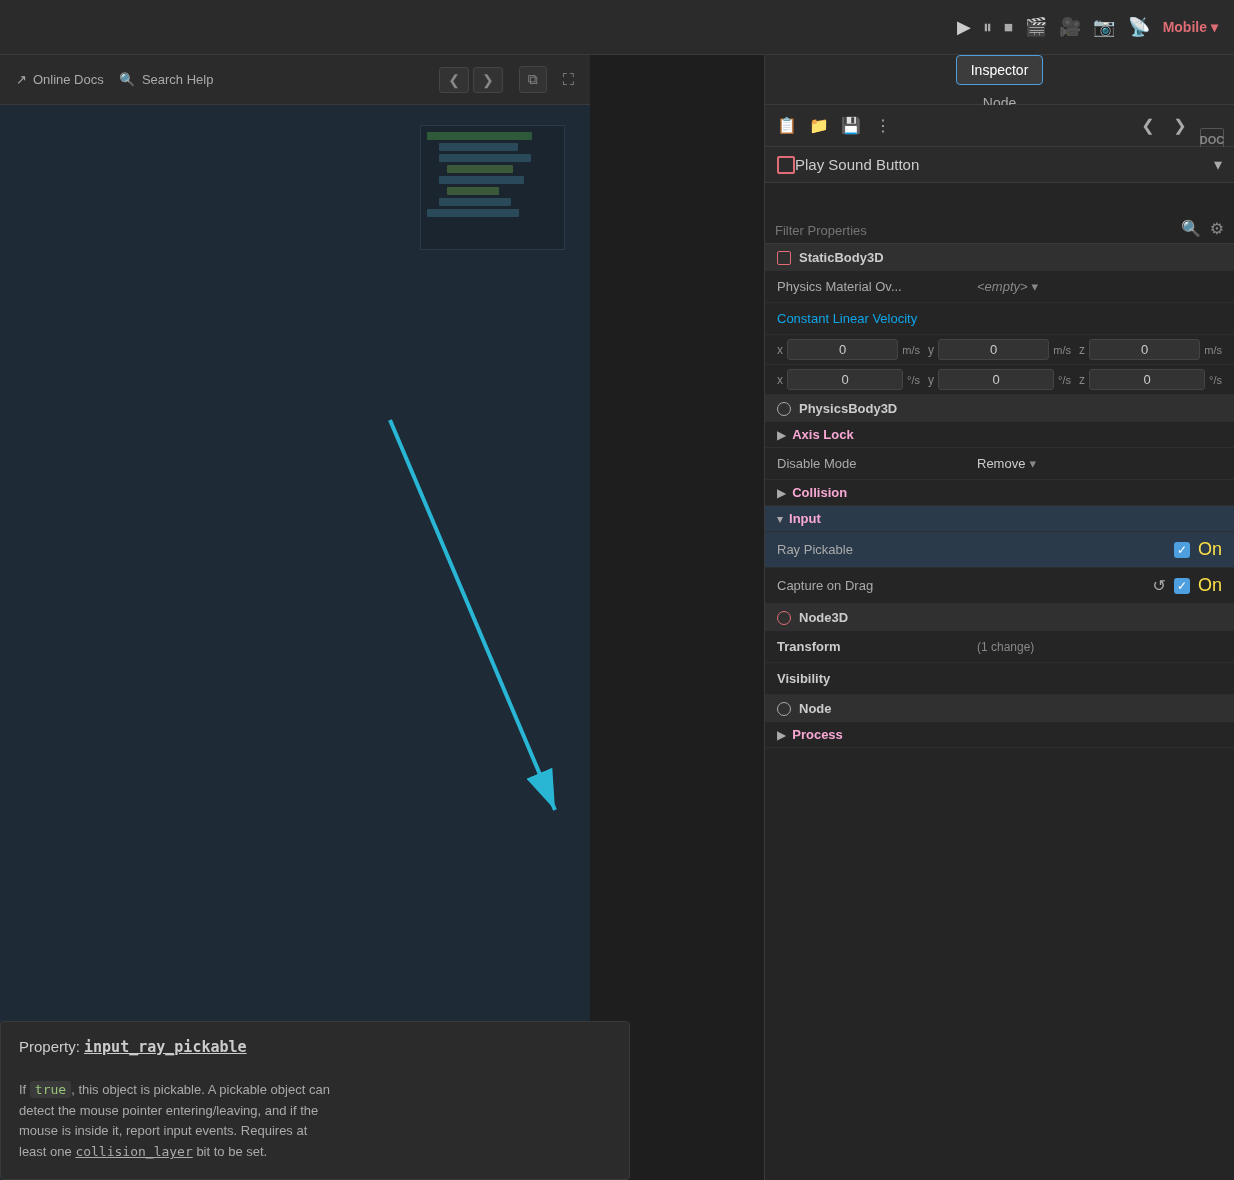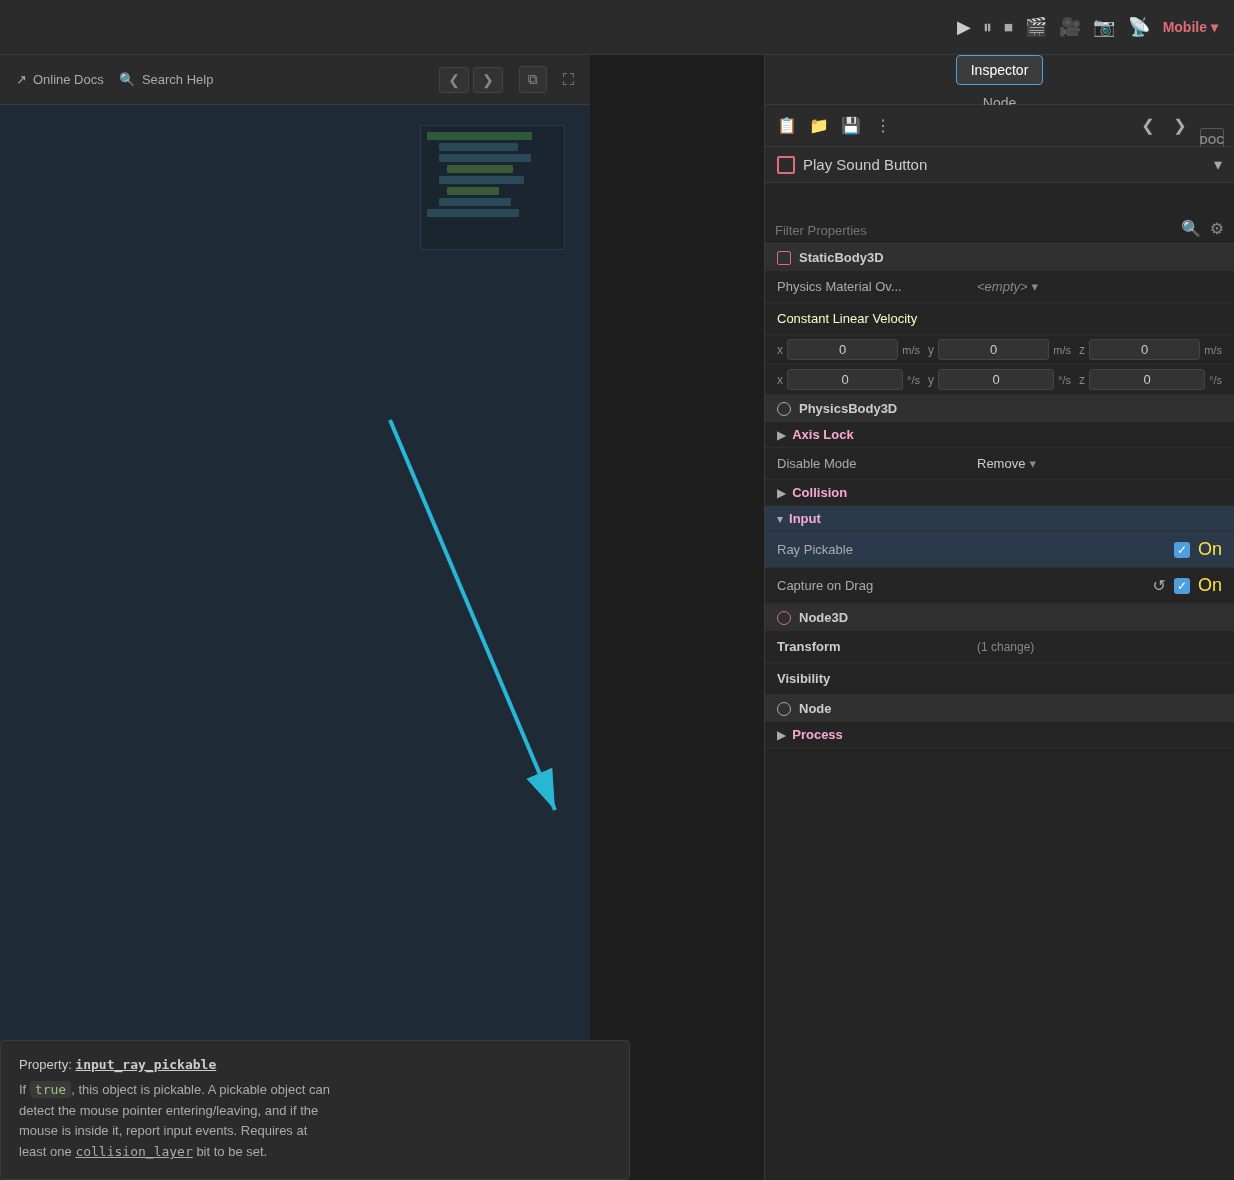--- a/index.html
+++ b/index.html
@@ -117,21 +117,20 @@
     }
     .insp-spacer { flex: 1; }
 
     
     .node-header {
       display: flex;
       align-items: center;
       padding: 8px 12px;
       background: #2b2b2b;
       border-bottom: 1px solid #3a3a3a;
-      gap: 8px;
     }
     .node-icon-red {
       width: 18px;
       height: 18px;
       border: 2px solid #e06c75;
       border-radius: 2px;
       display: flex;
       align-items: center;
       justify-content: center;
     }
@@ -387,23 +386,23 @@
       bottom: 0;
       left: 0;
       width: 630px;
       background: #2b2b2b;
       border: 1px solid #3a3a3a;
       border-radius: 4px;
       padding: 16px 18px;
       z-index: 20;
     }
     .tooltip-title {
-      font-size: 13px;
+      font-size: 15px;
       color: #cccccc;
-      margin-bottom: 8px;
+      margin-bottom: 24px;
     }
     .tooltip-title strong { color: #ffffff; }
     .tooltip-body {
       font-size: 13px;
       color: #aaaaaa;
       line-height: 1.6;
     }
     .tooltip-body .highlight {
       font-family: monospace;
       background: #3a3a3a;
@@ -545,21 +544,21 @@
 
     <div class="prop-row">
       <span class="prop-label">Physics Material Ov...</span>
       <div class="prop-dropdown">
         <span class="prop-empty">&lt;empty&gt;</span>
         <span class="prop-dropdown-arrow">▾</span>
       </div>
     </div>
 
     <div class="prop-row">
-      <span class="prop-label" style="color:#fef9c3;">Constant Linear Velocity</span>
+      <span class="prop-label" style="color:#0ea5e9;">Constant Linear Velocity</span>
     </div>
 
     <div class="velocity-row">
       <div class="vel-field">
         <span class="vel-label">x</span>
         <input class="vel-value" value="0" readonly="" style="width: 40px;">
         <span class="vel-unit">m/s</span>
       </div>
       <div class="vel-field">
         <span class="vel-label">y</span>

